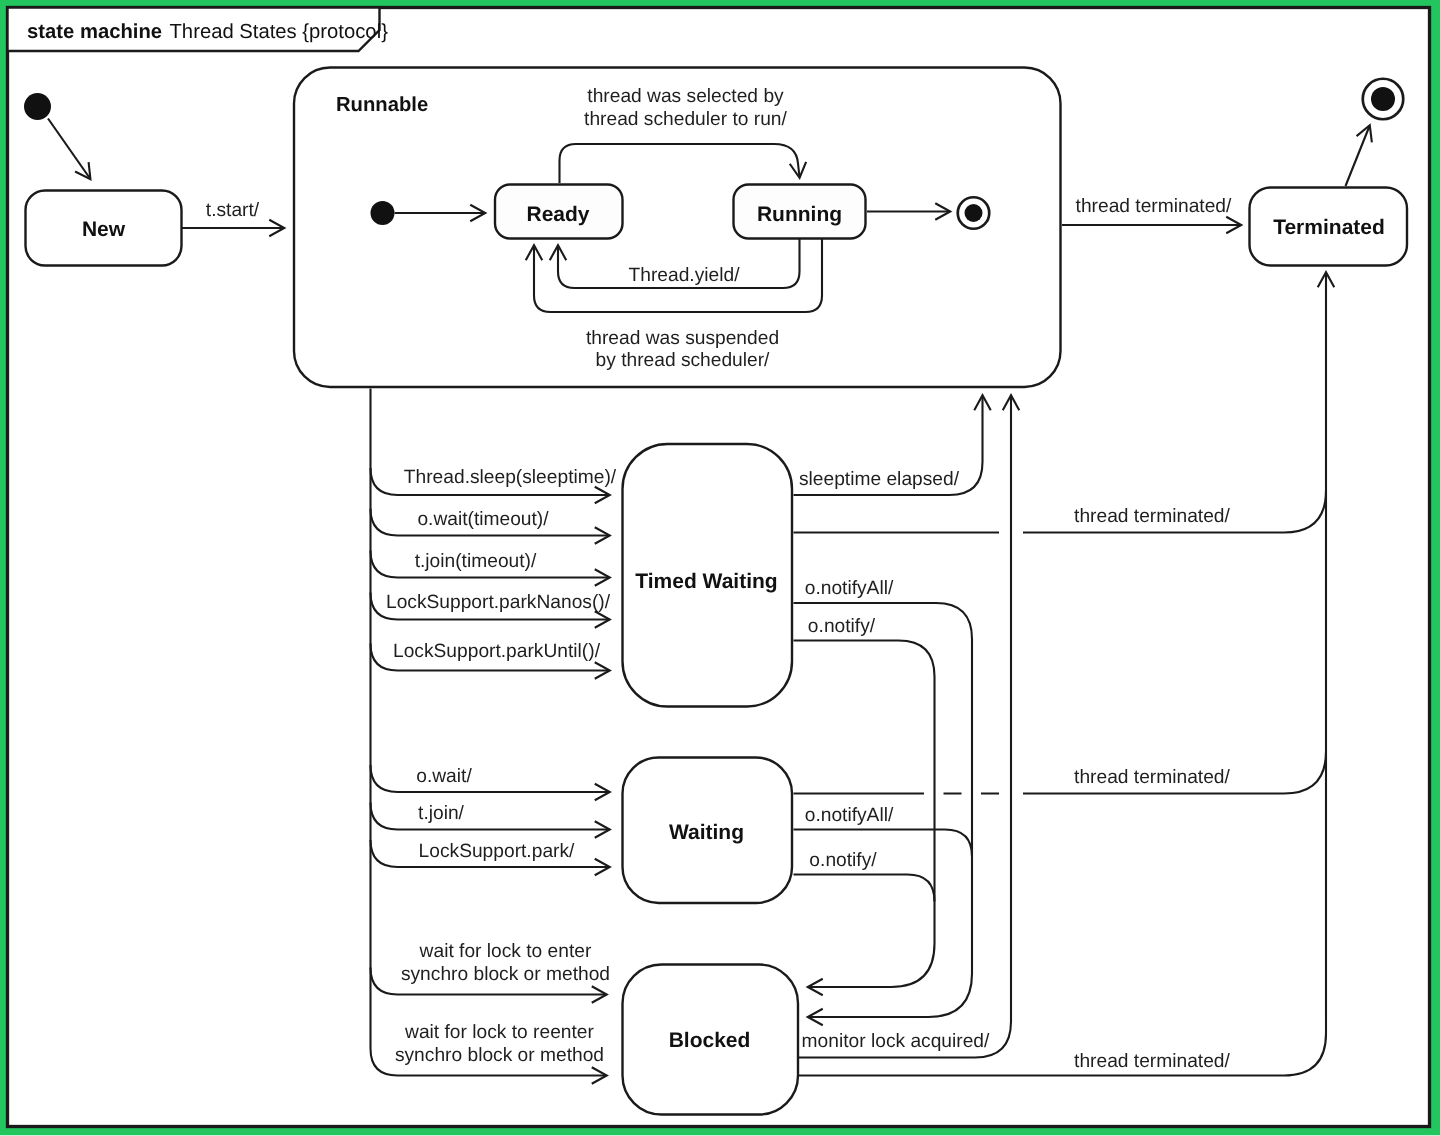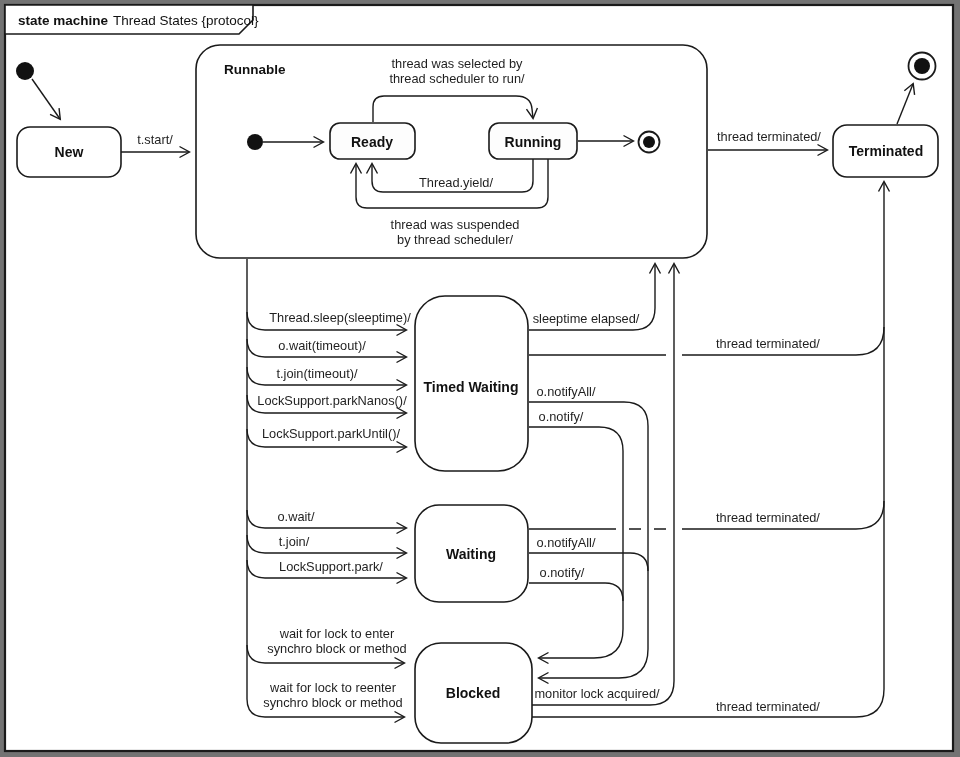--- a/index.html
+++ b/index.html
@@ -1,16 +1,16 @@
 <!DOCTYPE html>
 <html><head>
 <meta charset="utf-8">
 <style>
   html,body{margin:0;padding:0;background:#ffffff;}
-  .stage{position:relative;width:960px;height:757px;background:#737373;
+  .stage{position:relative;width:960px;height:757px;background:#22c55e;
          font-family:"Liberation Sans", sans-serif;}
   svg{display:block;}
   .line{fill:none;stroke:#1a1a1a;stroke-width:1.4;}
   .state{fill:#ffffff;stroke:#1a1a1a;stroke-width:1.6;}
   .substate{fill:#fdfdfd;stroke:#1a1a1a;stroke-width:1.6;}
   .dot{fill:#111111;stroke:none;}
   .finOuter{fill:#ffffff;stroke:#1a1a1a;stroke-width:1.8;}
   text{fill:#1f1f1f;font-size:13px;font-family:"Liberation Sans", sans-serif;}
   .lbl{font-size:12.8px;}
   .mid{text-anchor:middle;}

